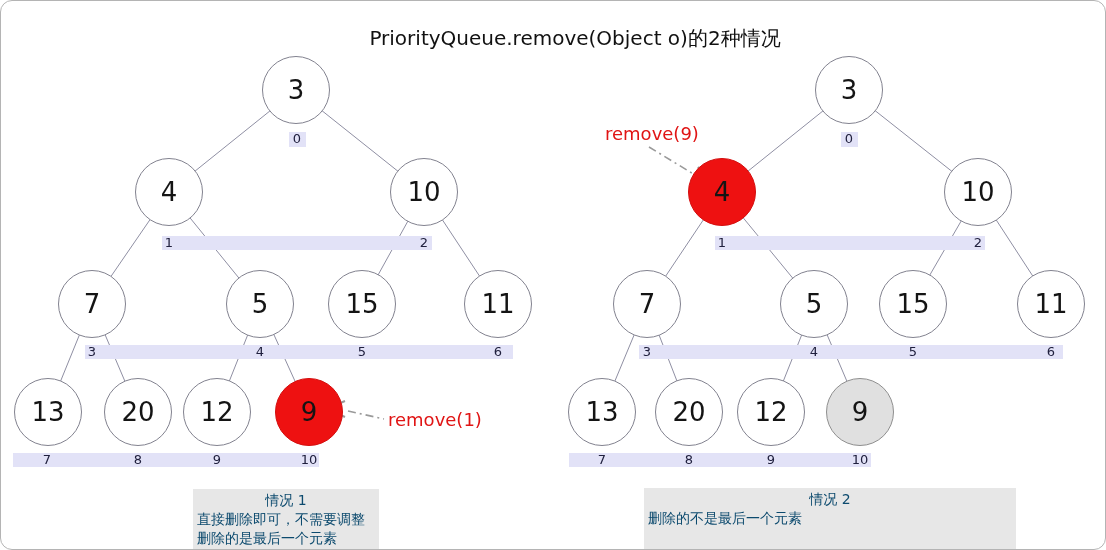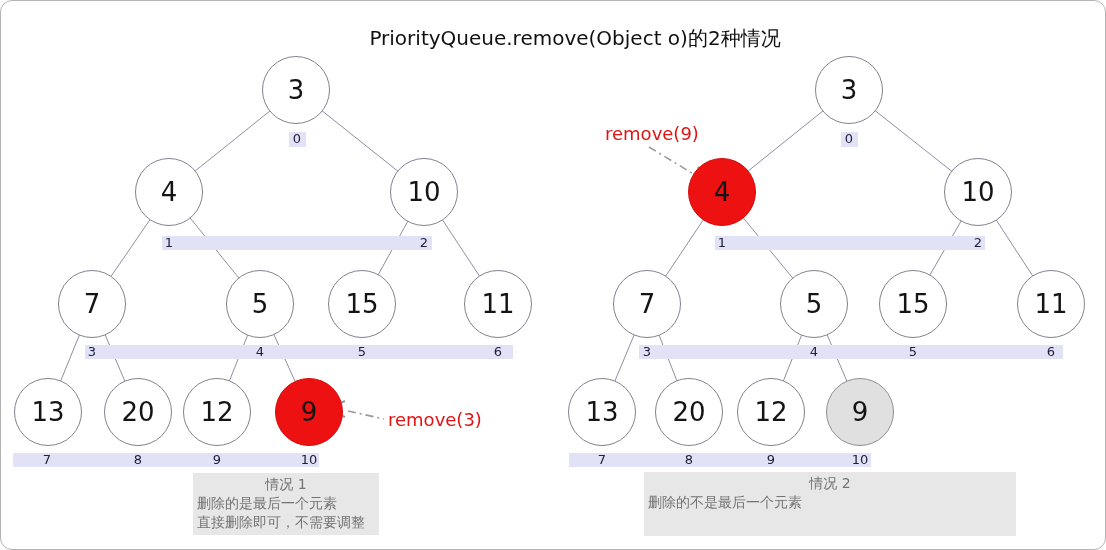--- a/index.html
+++ b/index.html
@@ -12,22 +12,22 @@
   .edges line{stroke:#8f8fa3;stroke-width:1;}
   .node{position:absolute;width:68px;height:68px;border-radius:50%;
         background:#ffffff;border:1px solid #82828f;box-sizing:border-box;
         display:flex;align-items:center;justify-content:center;
         font-size:26px;color:#141414;z-index:3;}
   .node.red{background:#ee1111;border-color:#d40e0e;}
   .node.gray{background:#e0e0e0;border-color:#8f8f8f;}
   .bar{position:absolute;background:#e2e2f7;z-index:2;}
   .idx{position:absolute;transform:translateX(-50%);font-size:13px;line-height:14px;
        color:#20203e;z-index:4;white-space:nowrap;}
-  .caption{position:absolute;background:#e7e7e7;color:#737373;font-size:14px;
-           line-height:19px;padding:2px 4px;box-sizing:border-box;z-index:2;}
+  .caption{position:absolute;background:#e7e7e7;color:#0c4a6e;font-size:14px;
+           line-height:19px;padding:2px 4px;box-sizing:border-box;z-index:2;margin-top:16px;}
   .caption .head{text-align:center;}
   .removeLabel{position:absolute;color:#e01414;font-size:18px;z-index:5;white-space:nowrap;}
   .arrows path{fill:none;}
   .arrows .dash{stroke:#9a9a9a;stroke-width:1.6;stroke-dasharray:8 4 2 4;}
   .arrows .chev{stroke:#9a9a9a;stroke-width:2.2;}
 </style>
 </head>
 <body>
 
 <div class="canvas">
@@ -114,26 +114,26 @@
   <div class="node" style="left:654px;top:377px">20</div>
   <div class="node" style="left:736px;top:377px">12</div>
   <div class="node gray" style="left:825px;top:377px">9</div>
 
   <svg class="layer arrows" width="1106" height="550">
     <path class="dash" d="M347,410 L383,418"></path>
     <path class="chev" d="M344,400 L325,408 L344,416"></path>
     <path class="dash" d="M648,146 L704,180"></path>
     <path class="chev" d="M697,166 L712,185 L721,163"></path>
   </svg>
-  <div class="removeLabel" style="left:387px;top:408px">remove(3)</div>
+  <div class="removeLabel" style="left:387px;top:408px">remove(1)</div>
   <div class="removeLabel" style="left:604px;top:122px">remove(9)</div>
 
   <div class="caption" style="left:192px;top:472px;width:186px;height:62px">
     <div class="head">情况 1</div>
+    <div>直接删除即可，不需要调整</div>
     <div>删除的是最后一个元素</div>
-    <div>直接删除即可，不需要调整</div>
   </div>
   <div class="caption" style="left:643px;top:471px;width:372px;height:64px">
     <div class="head">情况 2</div>
     <div>删除的不是最后一个元素</div>
   </div>
 
 </div>
 
 </body></html>

